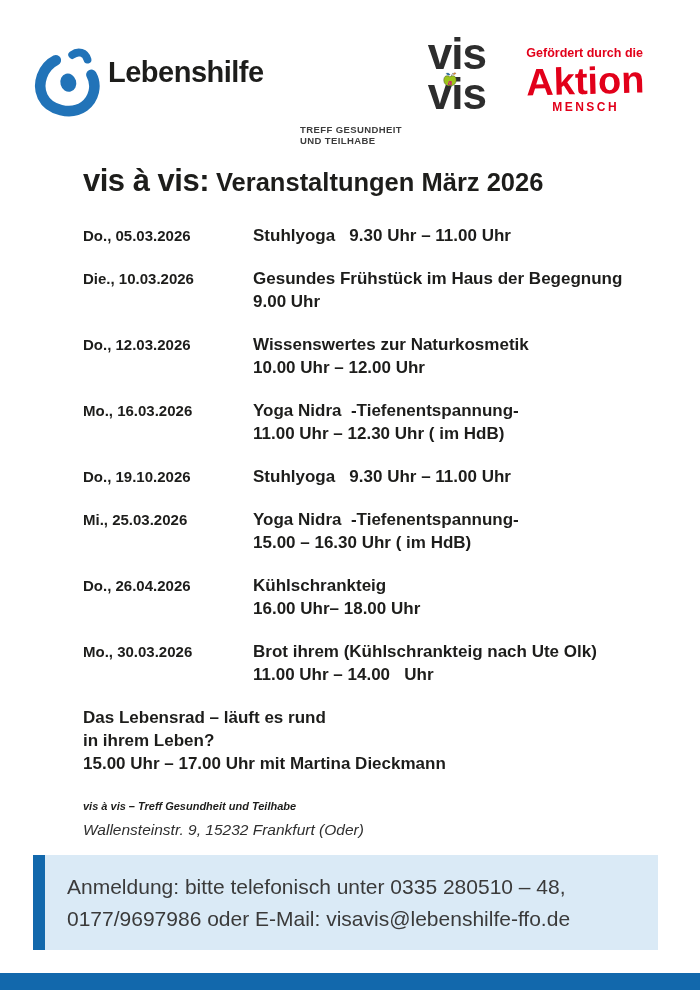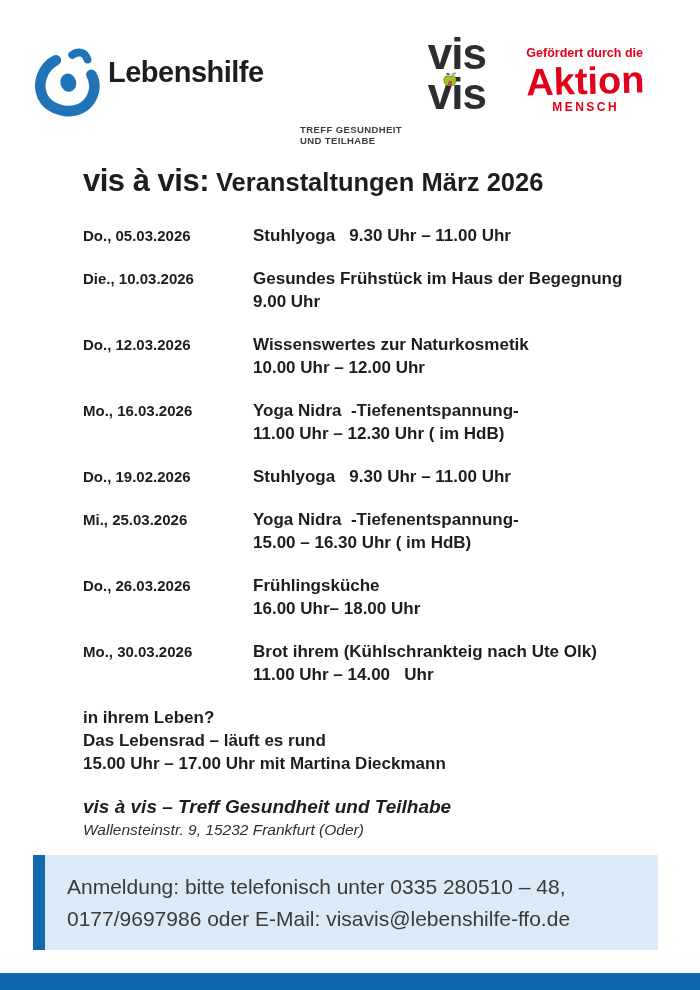--- a/index.html
+++ b/index.html
@@ -40,21 +40,21 @@
 
   
   .events { margin: 24px 0 0 83px; width: 540px; }
   .event-row { display: flex; align-items: flex-start; margin-bottom: 20px; }
   .event-date { width: 170px; flex: 0 0 170px; font-size: 15px; font-weight: 700; line-height: 23px; }
   .event-desc { flex: 1; }
   .desc-line { font-size: 17px; font-weight: 700; line-height: 23px; white-space: pre-wrap; }
 
   
   .footer-addr { margin: 8px 0 0 83px; }
-  .footer-org  { font-size: 19px; font-weight: 700; font-style: italic; line-height: 23px; color: #1d1d1b; }
+  .footer-org  { font-size: 11px; font-weight: 700; font-style: italic; line-height: 23px; color: #1d1d1b; }
   .footer-street { font-size: 15.5px; font-weight: 400; font-style: italic; line-height: 23px; color: #2f2f2f; }
 
   
   .contact-box {
     position: absolute; left: 33px; top: 855px;
     width: 625px; height: 95px;
     background: #daeaf6;
     border-left: 12px solid #1268ac;
     padding: 16px 10px 0 22px;
     color: #3a3a3a;
@@ -138,54 +138,54 @@
 
   <div class="event-row">
     <div class="event-date">Mo., 16.03.2026</div>
     <div class="event-desc">
           <div class="desc-line">Yoga Nidra  -Tiefenentspannung-</div>
           <div class="desc-line">11.00 Uhr – 12.30 Uhr ( im HdB)</div>
         </div>
   </div>
 
   <div class="event-row">
-    <div class="event-date">Do., 19.02.2026</div>
+    <div class="event-date">Do., 19.10.2026</div>
     <div class="event-desc">
           <div class="desc-line">Stuhlyoga   9.30 Uhr – 11.00 Uhr</div>
         </div>
   </div>
 
   <div class="event-row">
     <div class="event-date">Mi., 25.03.2026</div>
     <div class="event-desc">
           <div class="desc-line">Yoga Nidra  -Tiefenentspannung-</div>
           <div class="desc-line">15.00 – 16.30 Uhr ( im HdB)</div>
         </div>
   </div>
 
   <div class="event-row">
-    <div class="event-date">Do., 26.03.2026</div>
-    <div class="event-desc">
-          <div class="desc-line">Frühlingsküche</div>
+    <div class="event-date">Do., 26.04.2026</div>
+    <div class="event-desc">
+          <div class="desc-line">Kühlschrankteig</div>
           <div class="desc-line">16.00 Uhr– 18.00 Uhr</div>
         </div>
   </div>
 
   <div class="event-row">
     <div class="event-date">Mo., 30.03.2026</div>
     <div class="event-desc">
           <div class="desc-line">Brot ihrem (Kühlschrankteig nach Ute Olk)</div>
           <div class="desc-line">11.00 Uhr – 14.00   Uhr</div>
         </div>
   </div>
 
   <div class="event-row">
     <div class="event-desc">
+          <div class="desc-line">Das Lebensrad – läuft es rund</div>
           <div class="desc-line">in ihrem Leben?</div>
-          <div class="desc-line">Das Lebensrad – läuft es rund</div>
           <div class="desc-line">15.00 Uhr – 17.00 Uhr mit Martina Dieckmann</div>
         </div>
   </div>
 </div>
 
   <div class="footer-addr">
     <div class="footer-org">vis à vis – Treff Gesundheit und Teilhabe</div>
     <div class="footer-street">Wallensteinstr. 9, 15232 Frankfurt (Oder)</div>
   </div>
 

